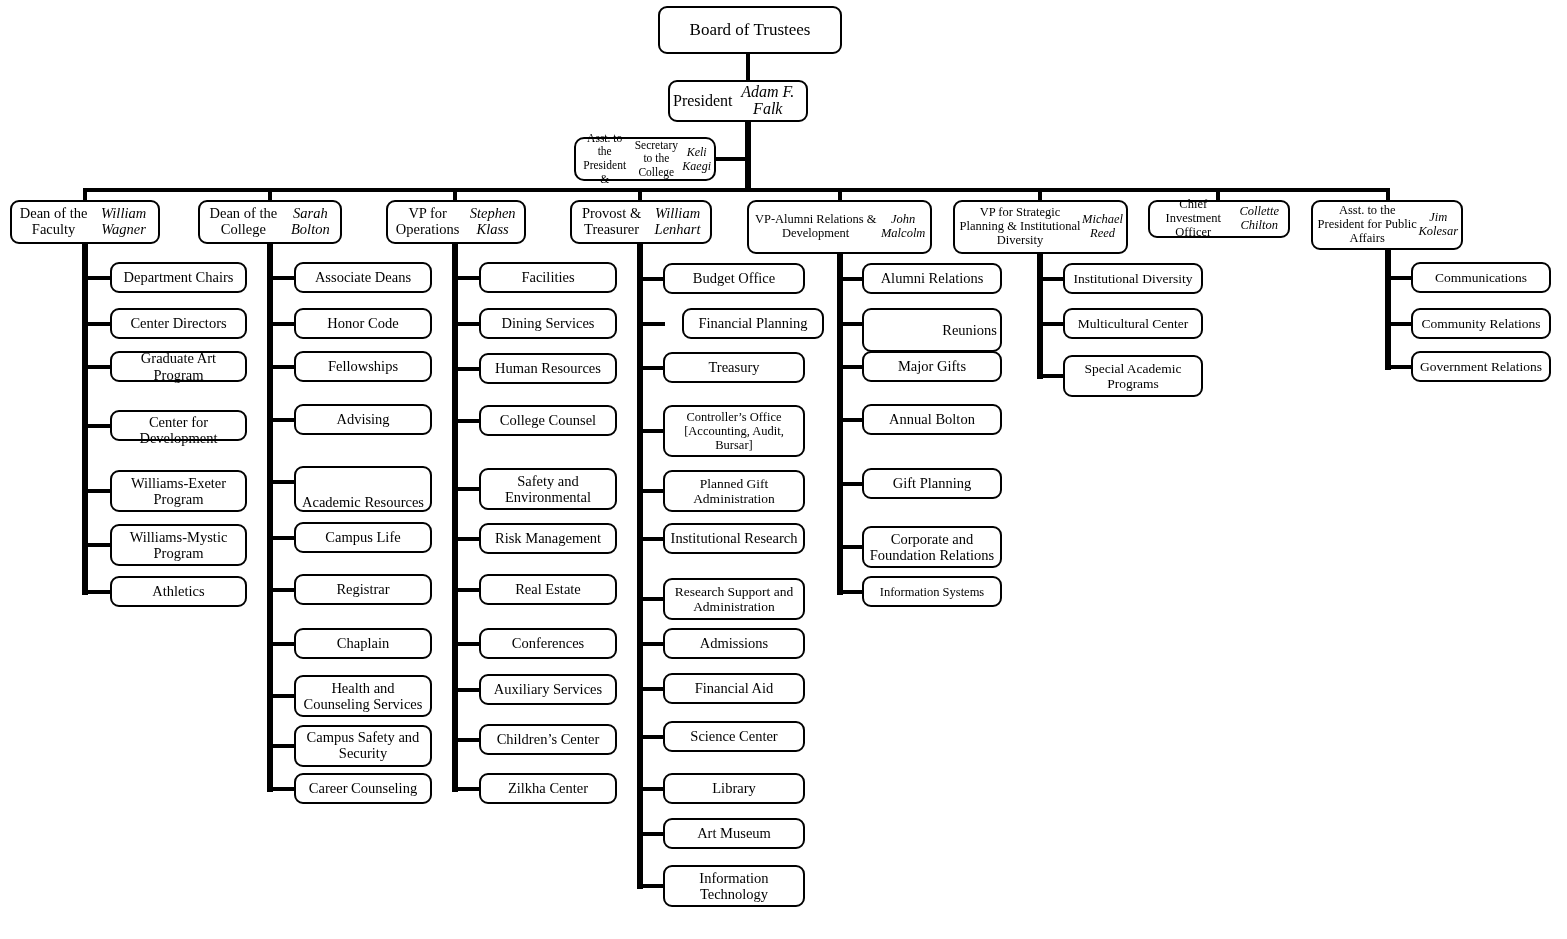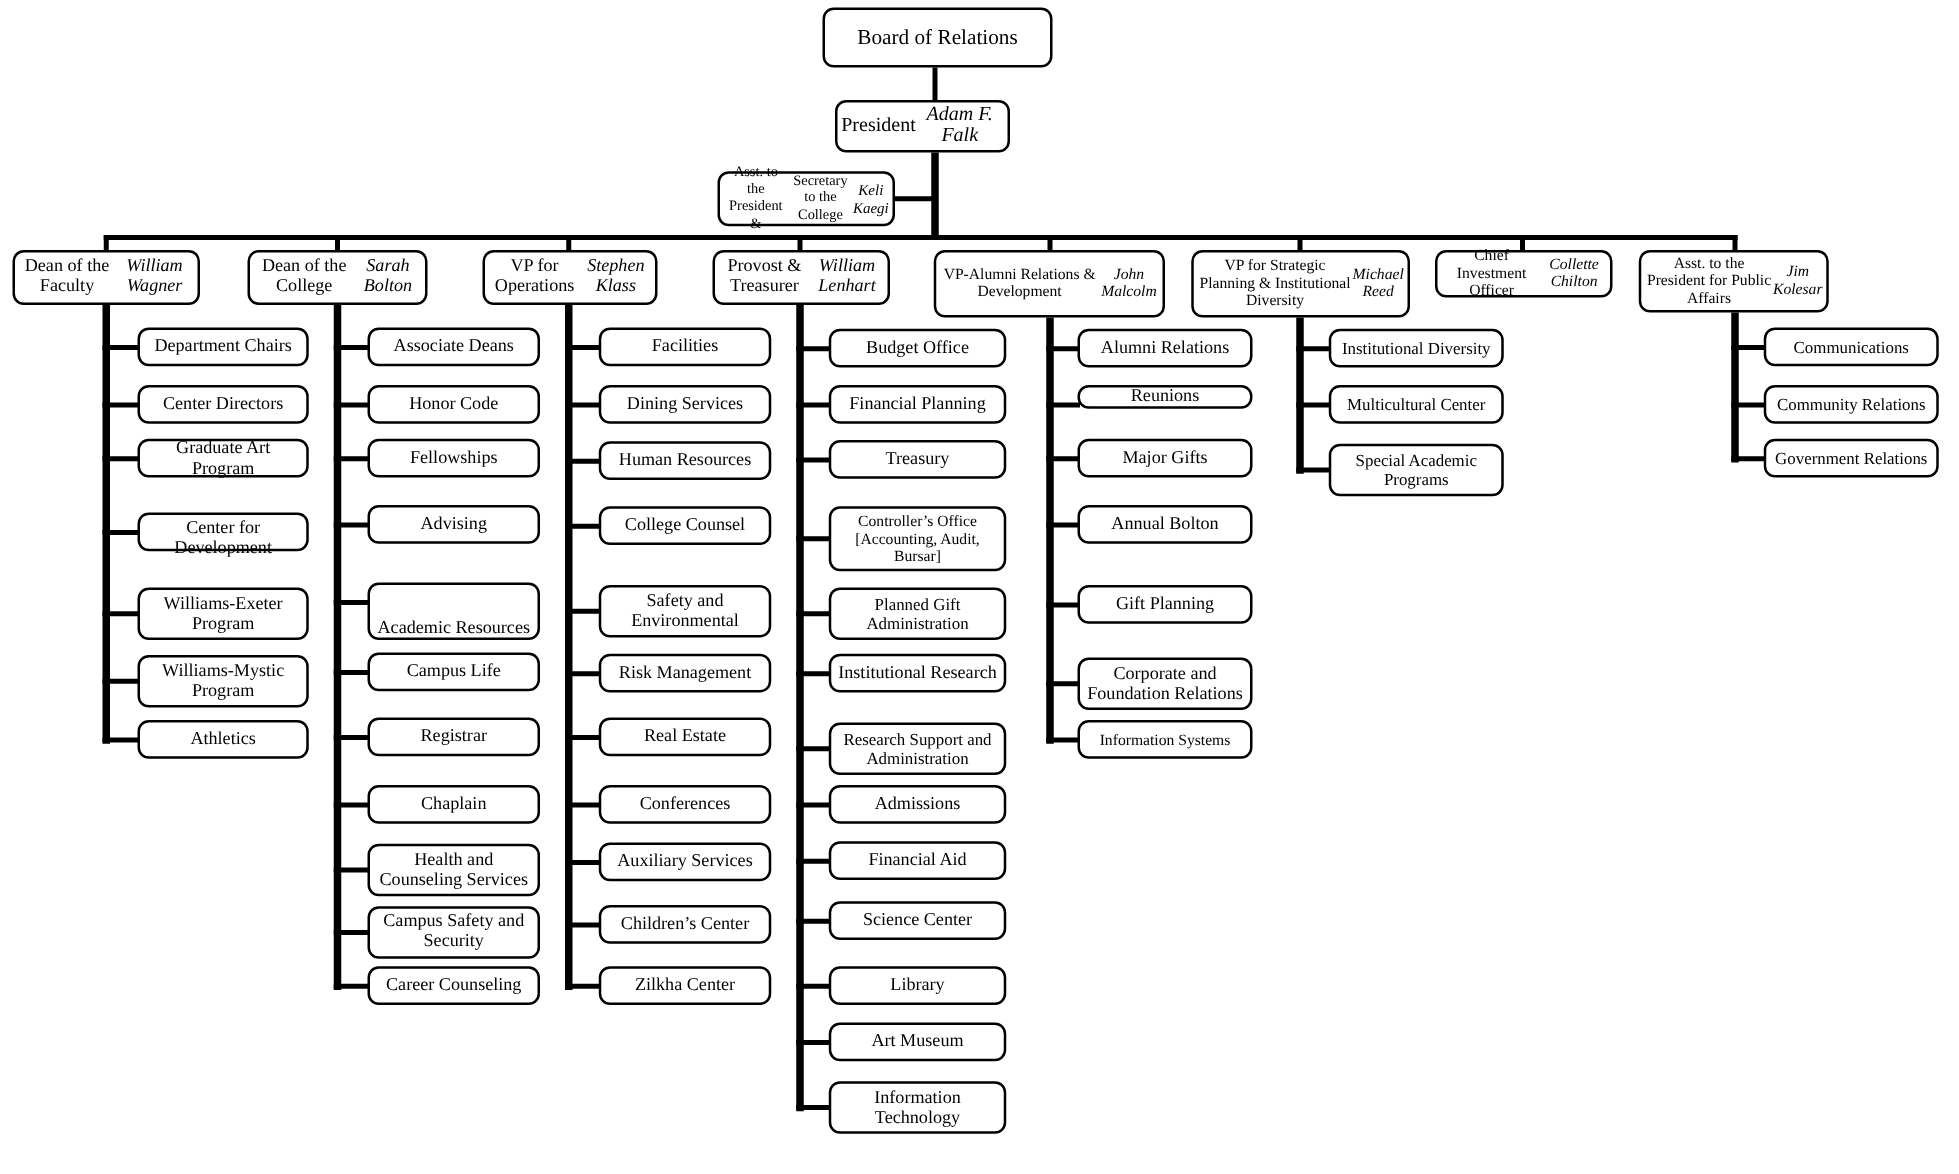--- a/index.html
+++ b/index.html
@@ -36,20 +36,21 @@
   .node .person {
     display: block;
     font-style: italic;
   }
   .root { font-size: 17px; }
   .lvl2 { font-size: 16px; }
   .lvl2 .person { font-size: 16px; }
   .asst {
     font-size: 11.5px;
     line-height: 1.18;
+    border-radius: 10px;
   }
   .asst .person { font-size: 12px; }
   .head {
     font-size: 14.5px;
     line-height: 1.1;
   }
   .head .person { font-size: 14.5px; }
   .head.sm { font-size: 12.5px; }
   .head.sm .person { font-size: 12.5px; }
   .leaf {
@@ -67,21 +68,21 @@
     position: absolute;
     background: #000000;
     z-index: 1;
   }
 </style>
 </head>
 <body>
 
 <div id="chart">
     <div class="node root" style="left: 658px; top: 6px; width: 184px; height: 48px;">
-      <span class="ttl">Board of Relations</span>
+      <span class="ttl">Board of Trustees</span>
     </div>
     <div class="line" style="left: 746px; top: 54px; width: 4px; height: 26px;"></div>
     <div class="node lvl2" style="left: 668px; top: 80px; width: 140px; height: 42px;">
       <span class="ttl">President</span>
       <span class="person">Adam F. Falk</span>
     </div>
     <div class="line" style="left: 745px; top: 122px; width: 6px; height: 70px;"></div>
     <div class="node asst" style="left: 574px; top: 137px; width: 142px; height: 44px;">
       <span class="ttl">Asst. to the President &amp;</span>
       <span class="ttl">Secretary to the College</span>
@@ -226,21 +227,21 @@
     <div class="line" style="left: 638px; top: 188px; width: 4px; height: 12px;"></div>
     <div class="node head" style="left: 570px; top: 200px; width: 142px; height: 44px;">
       <span class="ttl">Provost &amp; Treasurer</span>
       <span class="person">William Lenhart</span>
     </div>
     <div class="line" style="left: 637px; top: 244px; width: 6px; height: 645px;"></div>
     <div class="node leaf  " style="left: 663px; top: 263px; width: 142px; height: 31px;">
       <span class="ttl">Budget Office</span>
     </div>
     <div class="line" style="left: 637px; top: 276.5px; width: 28px; height: 4px;"></div>
-    <div class="node leaf  " style="left: 663px; top: 308px; width: 142px; height: 31px; text-align: right;">
+    <div class="node leaf  " style="left: 682px; top: 308px; width: 142px; height: 31px; text-align: right;">
       <span class="ttl">Financial Planning</span>
     </div>
     <div class="line" style="left: 637px; top: 321.5px; width: 28px; height: 4px;"></div>
     <div class="node leaf  " style="left: 663px; top: 352px; width: 142px; height: 31px;">
       <span class="ttl">Treasury</span>
     </div>
     <div class="line" style="left: 637px; top: 365.5px; width: 28px; height: 4px;"></div>
     <div class="node leaf tiny " style="left: 663px; top: 405px; width: 142px; height: 52px;">
       <span class="ttl">Controller’s Office [Accounting, Audit, Bursar]</span>
     </div>
@@ -284,21 +285,21 @@
     <div class="line" style="left: 838px; top: 188px; width: 4px; height: 12px;"></div>
     <div class="node head sm" style="left: 747px; top: 200px; width: 185px; height: 54px;">
       <span class="ttl">VP-Alumni Relations &amp; Development</span>
       <span class="person">John Malcolm</span>
     </div>
     <div class="line" style="left: 837px; top: 254px; width: 6px; height: 340.5px;"></div>
     <div class="node leaf  " style="left: 862px; top: 263px; width: 140px; height: 31px;">
       <span class="ttl">Alumni Relations</span>
     </div>
     <div class="line" style="left: 837px; top: 276.5px; width: 27px; height: 4px;"></div>
-    <div class="node leaf  " style="left: 862px; top: 308px; width: 140px; height: 19px;">
+    <div class="node leaf  " style="left: 862px; top: 308px; width: 140px; height: 44px; justify-content: flex-end;">
       <span class="ttl">Reunions</span>
     </div>
     <div class="line" style="left: 837px; top: 321.5px; width: 27px; height: 4px;"></div>
     <div class="node leaf  " style="left: 862px; top: 351px; width: 140px; height: 31px;">
       <span class="ttl">Major Gifts</span>
     </div>
     <div class="line" style="left: 837px; top: 364.5px; width: 27px; height: 4px;"></div>
     <div class="node leaf  " style="left: 862px; top: 404px; width: 140px; height: 31px;">
       <span class="ttl">Annual Bolton</span>
     </div>

